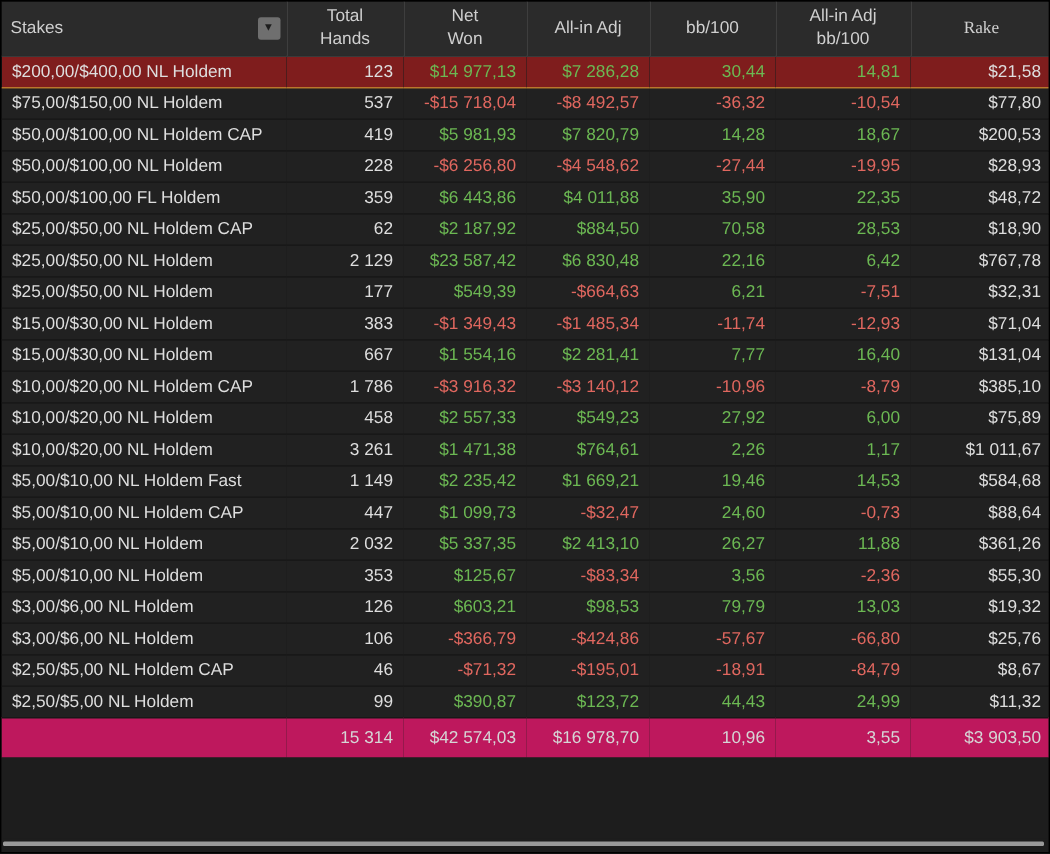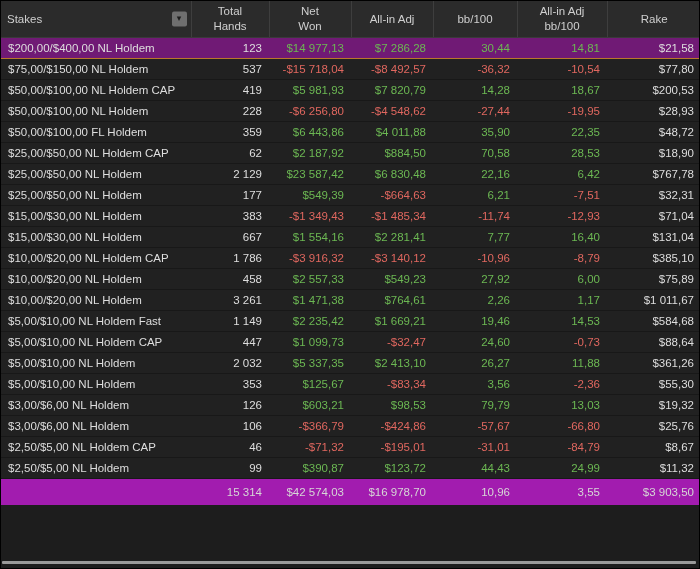--- a/index.html
+++ b/index.html
@@ -33,21 +33,21 @@
     color: #cfcfcf;
     font-weight: normal;
     height: 36px;
     padding: 2px 6px;
     text-align: center;
     vertical-align: middle;
     border-right: 1px solid #3e3e3e;
     border-bottom: 1px solid #3a3a3a;
     position: relative;
   }
-  thead th:last-child { border-right: none; }
+  thead th:last-child { border-right: none; font-family: Liberation Serif, serif; }
   .th-label { white-space: pre-line; line-height: 1.25; display: inline-block; }
 
   .filter-btn {
     position: absolute; right: 4px; top: 50%; transform: translateY(-50%);
     width: 15px; height: 15px; line-height: 13px;
     background: #6f6f6f; color: #1d1d1d;
     font-size: 9px; text-align: center;
     border-radius: 2px; cursor: pointer;
   }
 
@@ -61,25 +61,25 @@
   }
   td.al, th.al { text-align: left; margin-left: 39px; }
   td.ar { text-align: right; }
 
   td.pos { color: var(--pos, #6cb853); }
   td.neg { color: var(--neg, #e0675f); }
 
   tr.selected td {
     border-top: 1px solid var(--sel, #b9772c);
     border-bottom: 1px solid var(--sel, #b9772c);
-    background: #701a75;
+    background: #7f1d1d;
   }
 
   tfoot td {
-    background: #a21caf;
+    background: #be185d;
     color: #d6d6d6;
     height: 27px;
     padding: 0 7px;
     border-top: 1px solid #3a3a3a;
     white-space: nowrap;
   }
 
   .bottom-strip {
     flex: 1;
     display: flex; flex-direction: column; justify-content: flex-end;
@@ -290,21 +290,21 @@
           <td class="ar neg">-$424,86</td>
           <td class="ar neg">-57,67</td>
           <td class="ar neg">-66,80</td>
           <td class="ar">$25,76</td>
         </tr>
         <tr>
           <td class="al">$2,50/$5,00 NL Holdem CAP</td>
           <td class="ar">46</td>
           <td class="ar neg">-$71,32</td>
           <td class="ar neg">-$195,01</td>
-          <td class="ar neg">-31,01</td>
+          <td class="ar neg">-18,91</td>
           <td class="ar neg">-84,79</td>
           <td class="ar">$8,67</td>
         </tr>
         <tr>
           <td class="al">$2,50/$5,00 NL Holdem</td>
           <td class="ar">99</td>
           <td class="ar pos">$390,87</td>
           <td class="ar pos">$123,72</td>
           <td class="ar pos">44,43</td>
           <td class="ar pos">24,99</td>

